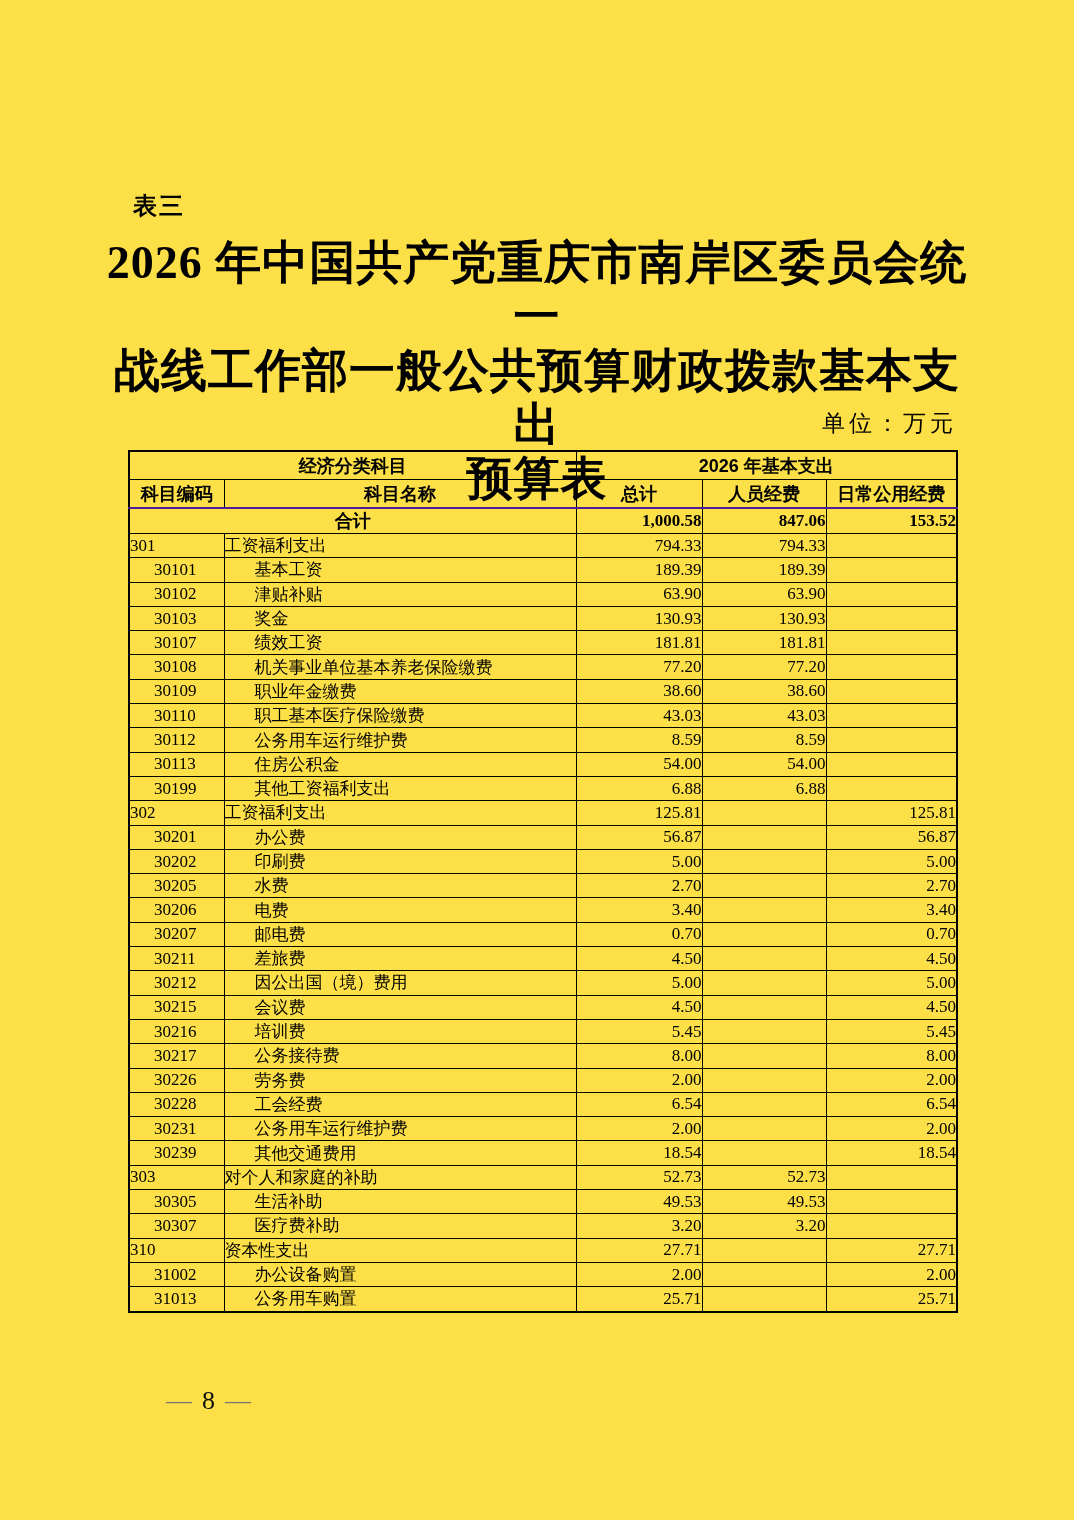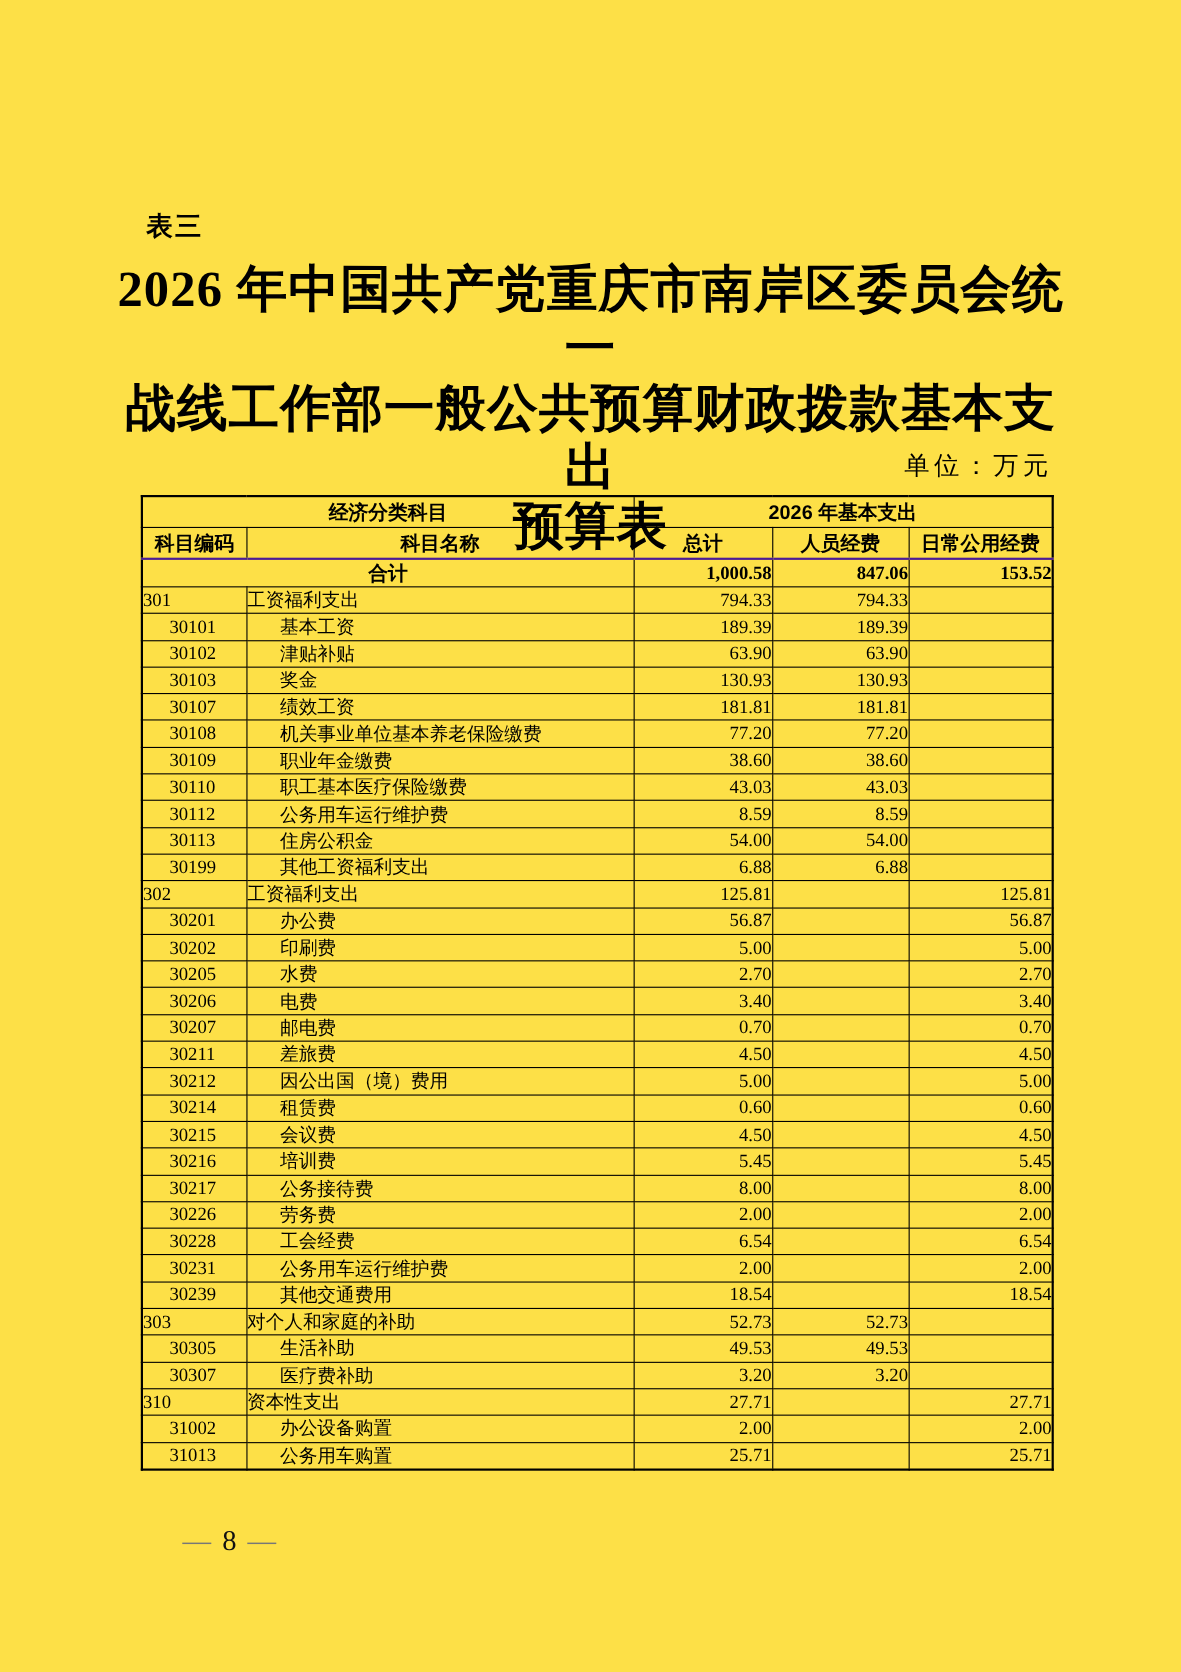--- a/index.html
+++ b/index.html
@@ -263,27 +263,20 @@
           <td class="num">4.50</td>
         </tr>
         <tr>
           <td class="code lv2">30212</td>
           <td class="name lv2">因公出国（境）费用</td>
           <td class="num">5.00</td>
           <td class="num"></td>
           <td class="num">5.00</td>
         </tr>
         <tr>
-          <td class="code lv2">30214</td>
-          <td class="name lv2">租赁费</td>
-          <td class="num">0.60</td>
-          <td class="num"></td>
-          <td class="num">0.60</td>
-        </tr>
-        <tr>
           <td class="code lv2">30215</td>
           <td class="name lv2">会议费</td>
           <td class="num">4.50</td>
           <td class="num"></td>
           <td class="num">4.50</td>
         </tr>
         <tr>
           <td class="code lv2">30216</td>
           <td class="name lv2">培训费</td>
           <td class="num">5.45</td>

